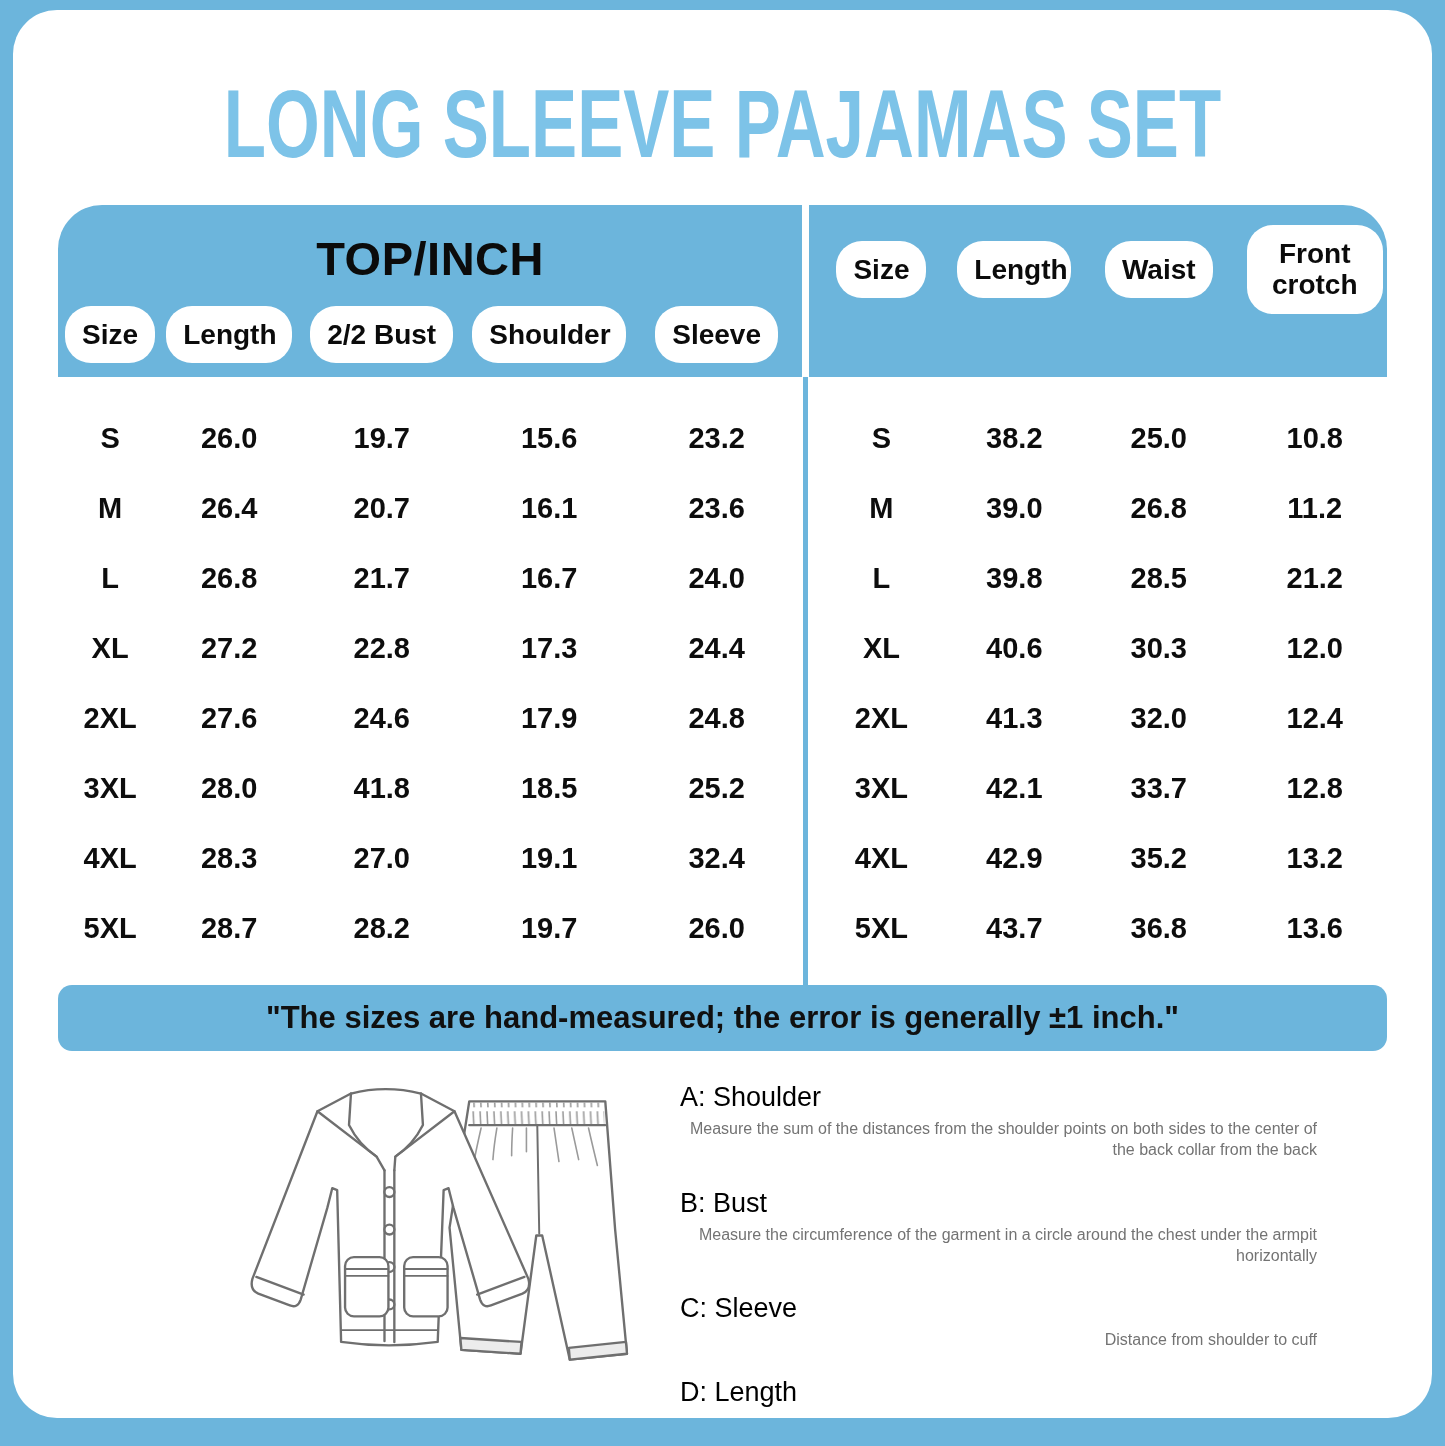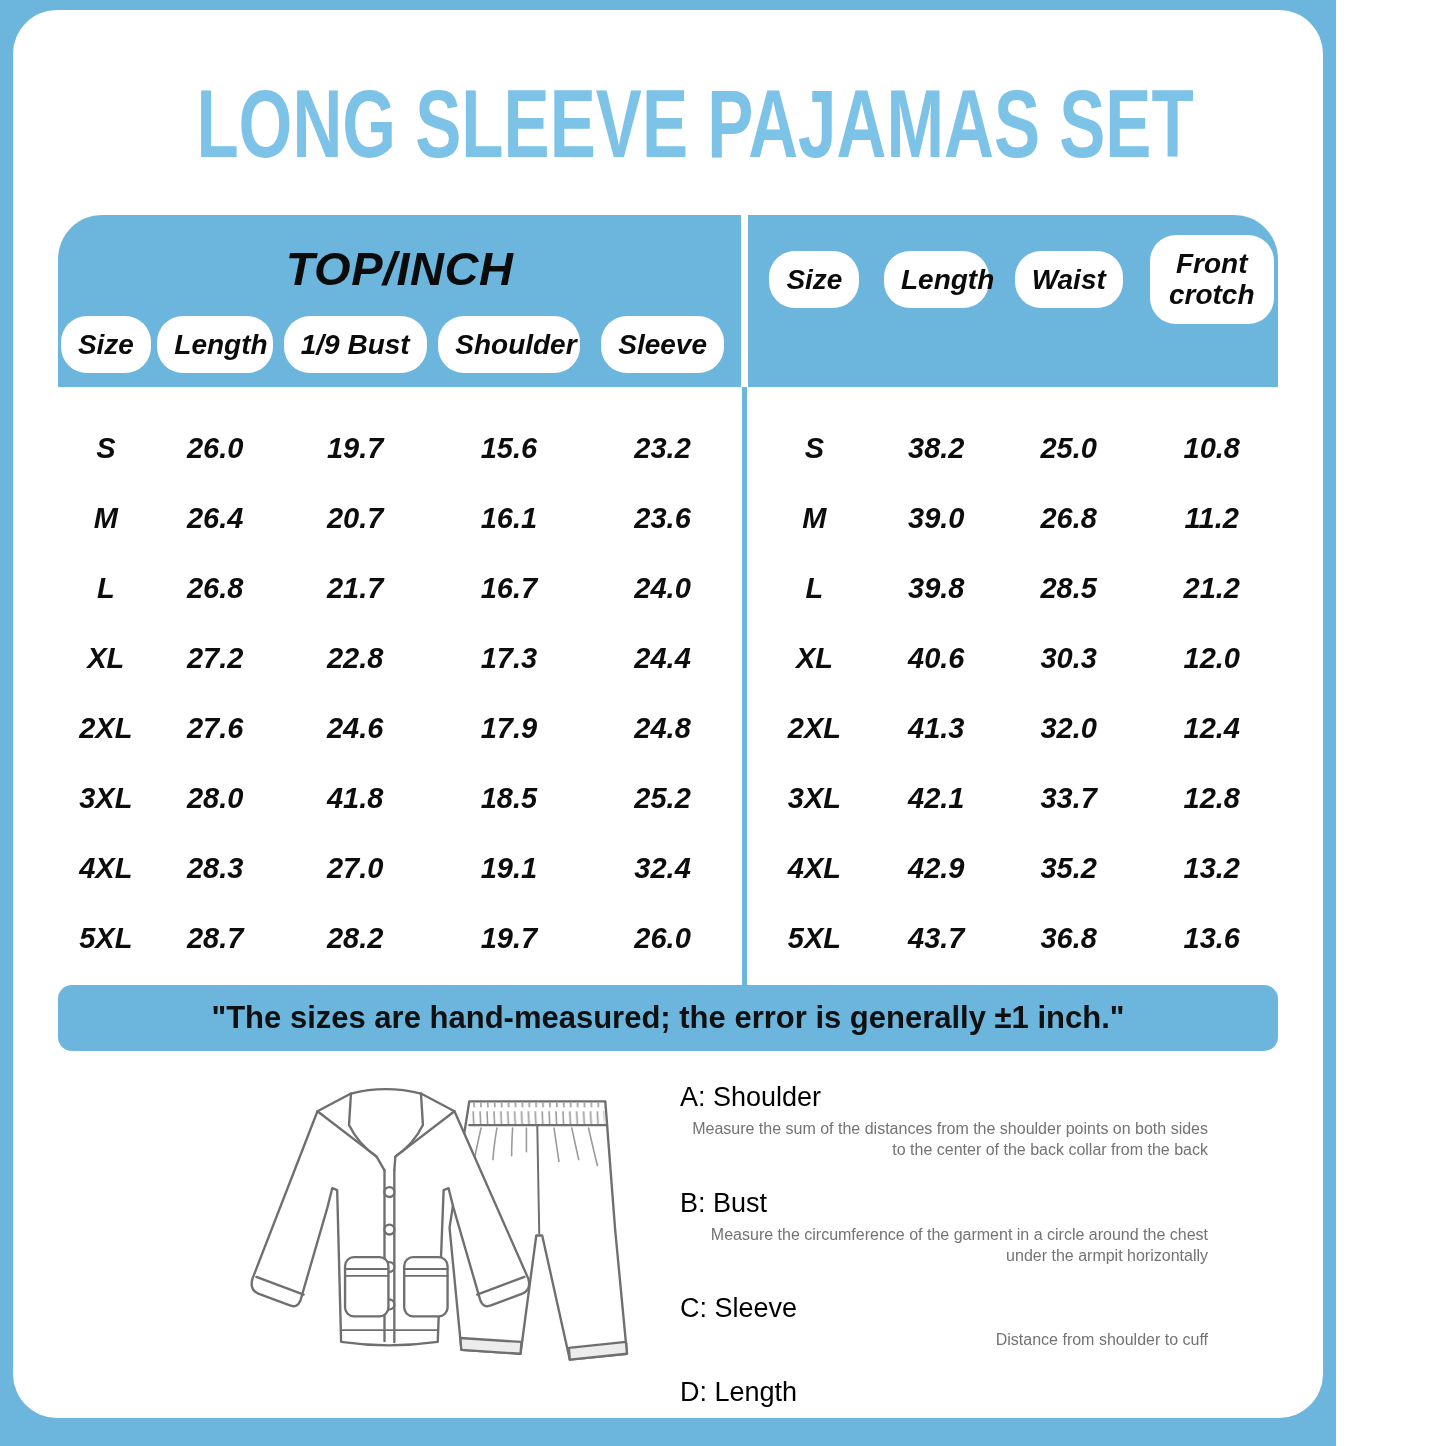--- a/index.html
+++ b/index.html
@@ -1,24 +1,24 @@
 <!DOCTYPE html>
 <html><head>
 <meta charset="utf-8">
 <style>
   * { margin:0; padding:0; box-sizing:border-box; }
   body { font-family:"Liberation Sans", sans-serif; }
-  .page { position:relative; width:1336px; height:1446px; background:#6CB5DC; overflow:hidden; }
+  .page { position:relative; width:1445px; height:1446px; background:#6CB5DC; overflow:hidden; }
   .card { position:absolute; left:13px; top:10px; right:13px; bottom:28px; background:#ffffff; border-radius:44px; }
 
   .title { position:absolute; top:66px; left:0; width:100%; text-align:center;
            font-size:96px; font-weight:bold; color:#7DC3E8; letter-spacing:0px; line-height:1;
            transform:scaleX(0.72); transform-origin:50% 50%; white-space:nowrap; }
 
-  .tables { position:absolute; top:205px; left:45px; right:45px; height:772px; display:flex;font-style:italic; }
+  .tables { position:absolute; top:195px; left:45px; right:45px; height:772px; display:flex; }
   .section { display:flex; flex-direction:column; }
   .section-top { width:56%; }
   .section-bottom { flex:1; }
   .divider { width:7px; position:relative; background:#ffffff; }
   .divider::after { content:""; position:absolute; left:1px; top:172px; bottom:-18px; width:5px; background:#6CB5DC; }
 
   .sec-header { height:172px; background:#6CB5DC; }
   .section-top .sec-header { border-radius:44px 0 0 0; }
   .section-bottom .sec-header { border-radius:0 44px 0 0; }
   .sec-title { margin-top:26px; text-align:center; font-size:47px; font-weight:bold; color:#0b0b0b; letter-spacing:0.5px; }
@@ -59,21 +59,21 @@
         <div class="sec-header">
           <div class="sec-title">TOP/INCH</div>
           <div class="pills grid-top">
               <div class="pill-cell">
                 <span class="pill">Size</span>
               </div>
               <div class="pill-cell">
                 <span class="pill">Length</span>
               </div>
               <div class="pill-cell">
-                <span class="pill">1/9 Bust</span>
+                <span class="pill">2/2 Bust</span>
               </div>
               <div class="pill-cell">
                 <span class="pill">Shoulder</span>
               </div>
               <div class="pill-cell">
                 <span class="pill">Sleeve</span>
               </div>
             </div>
         </div>
         <div class="sec-rows grid-host">

